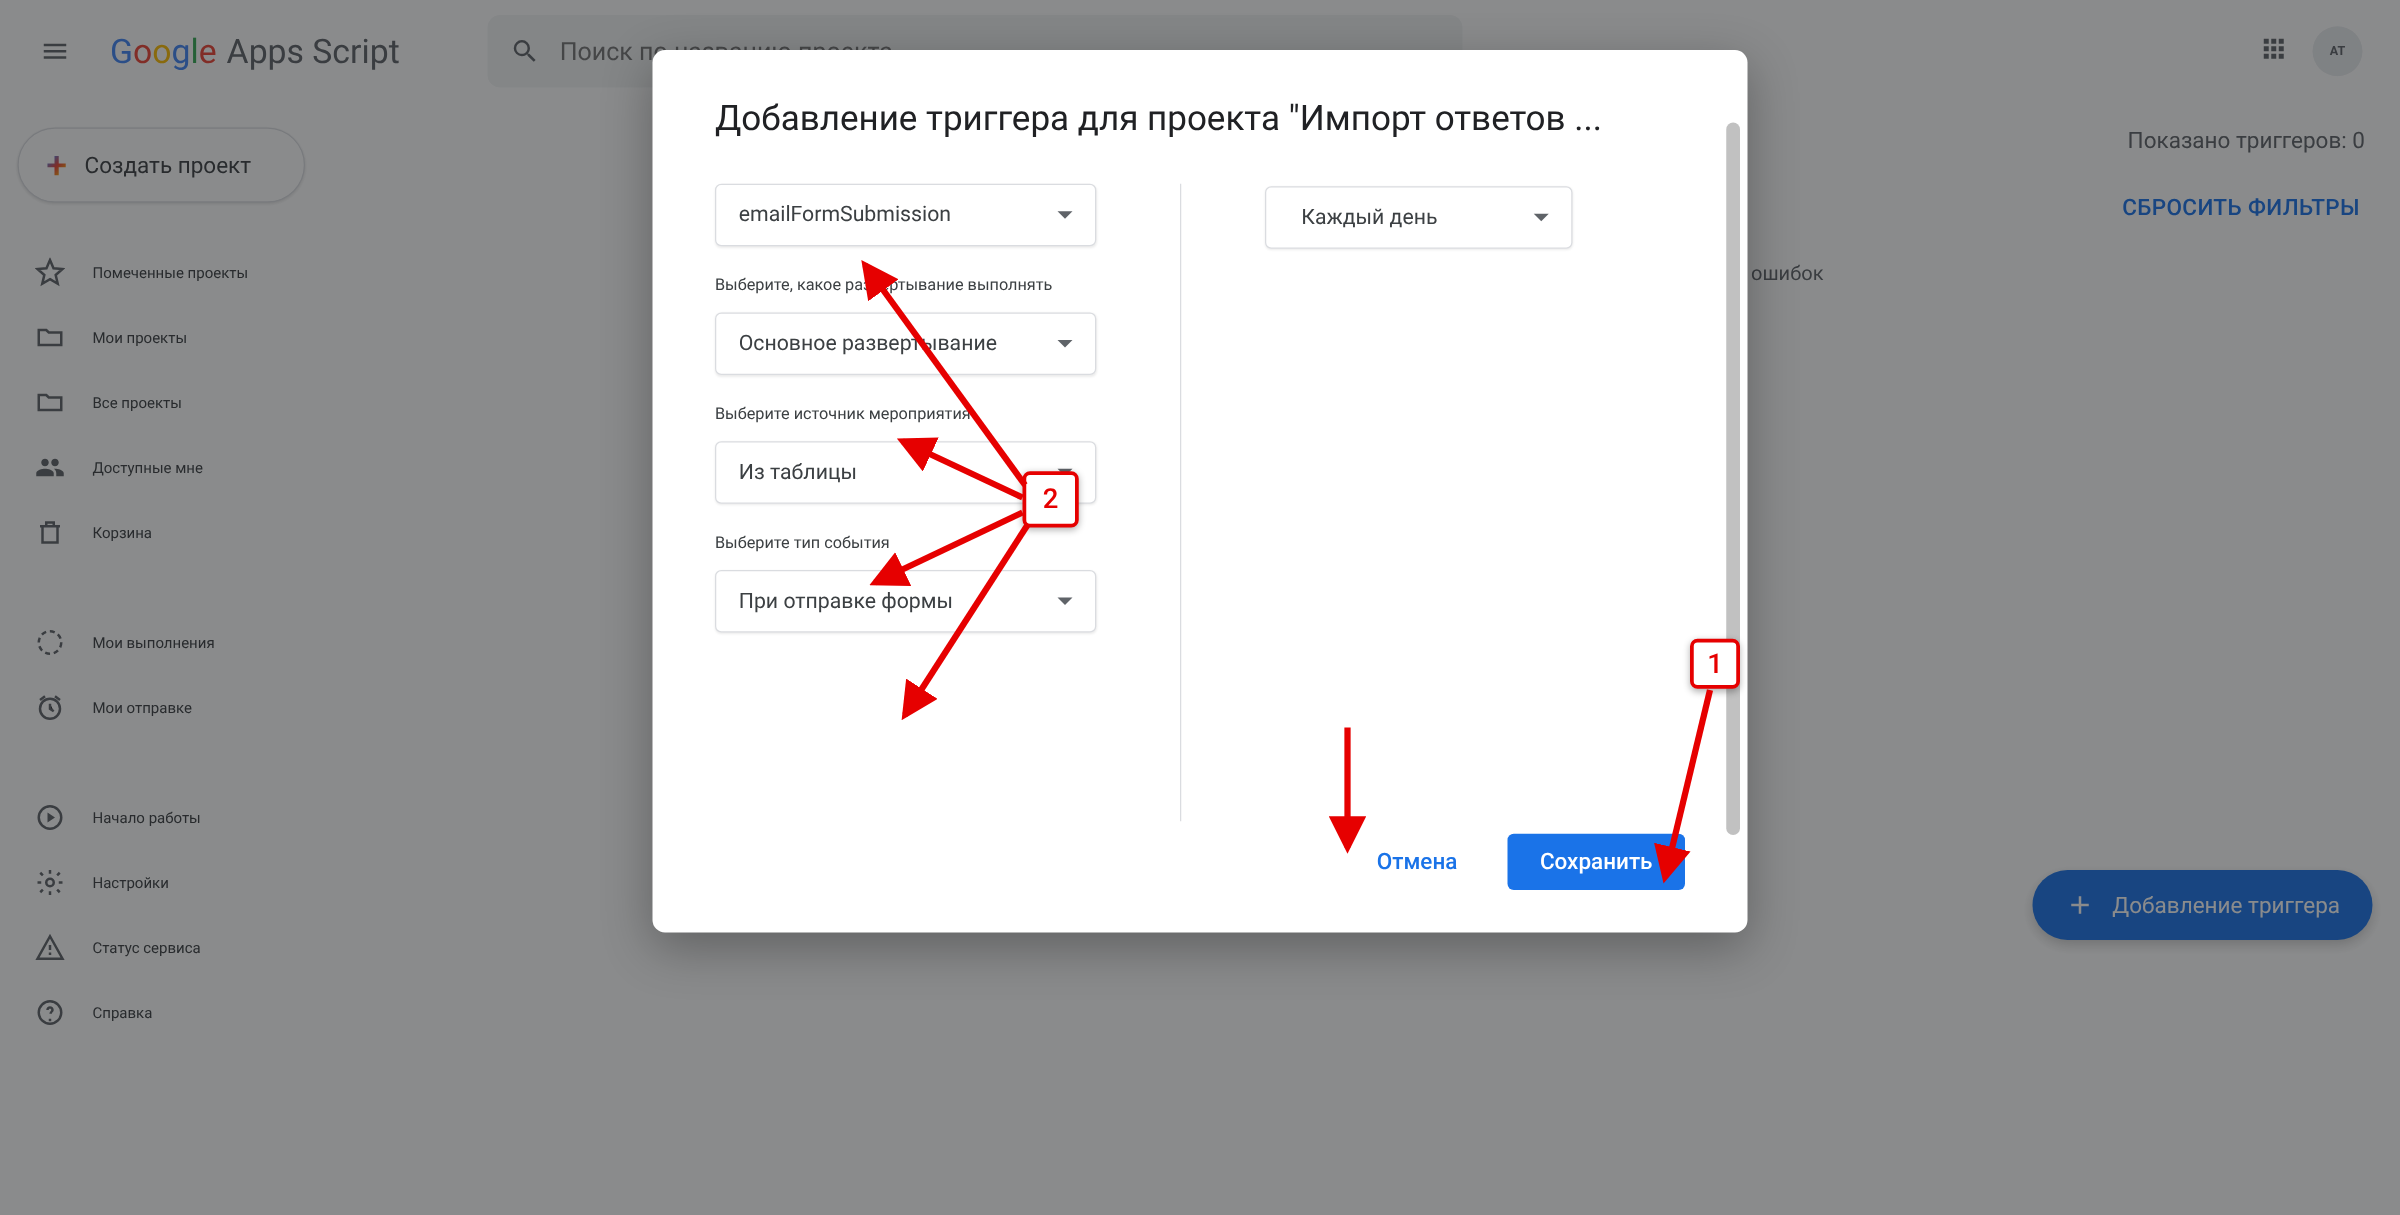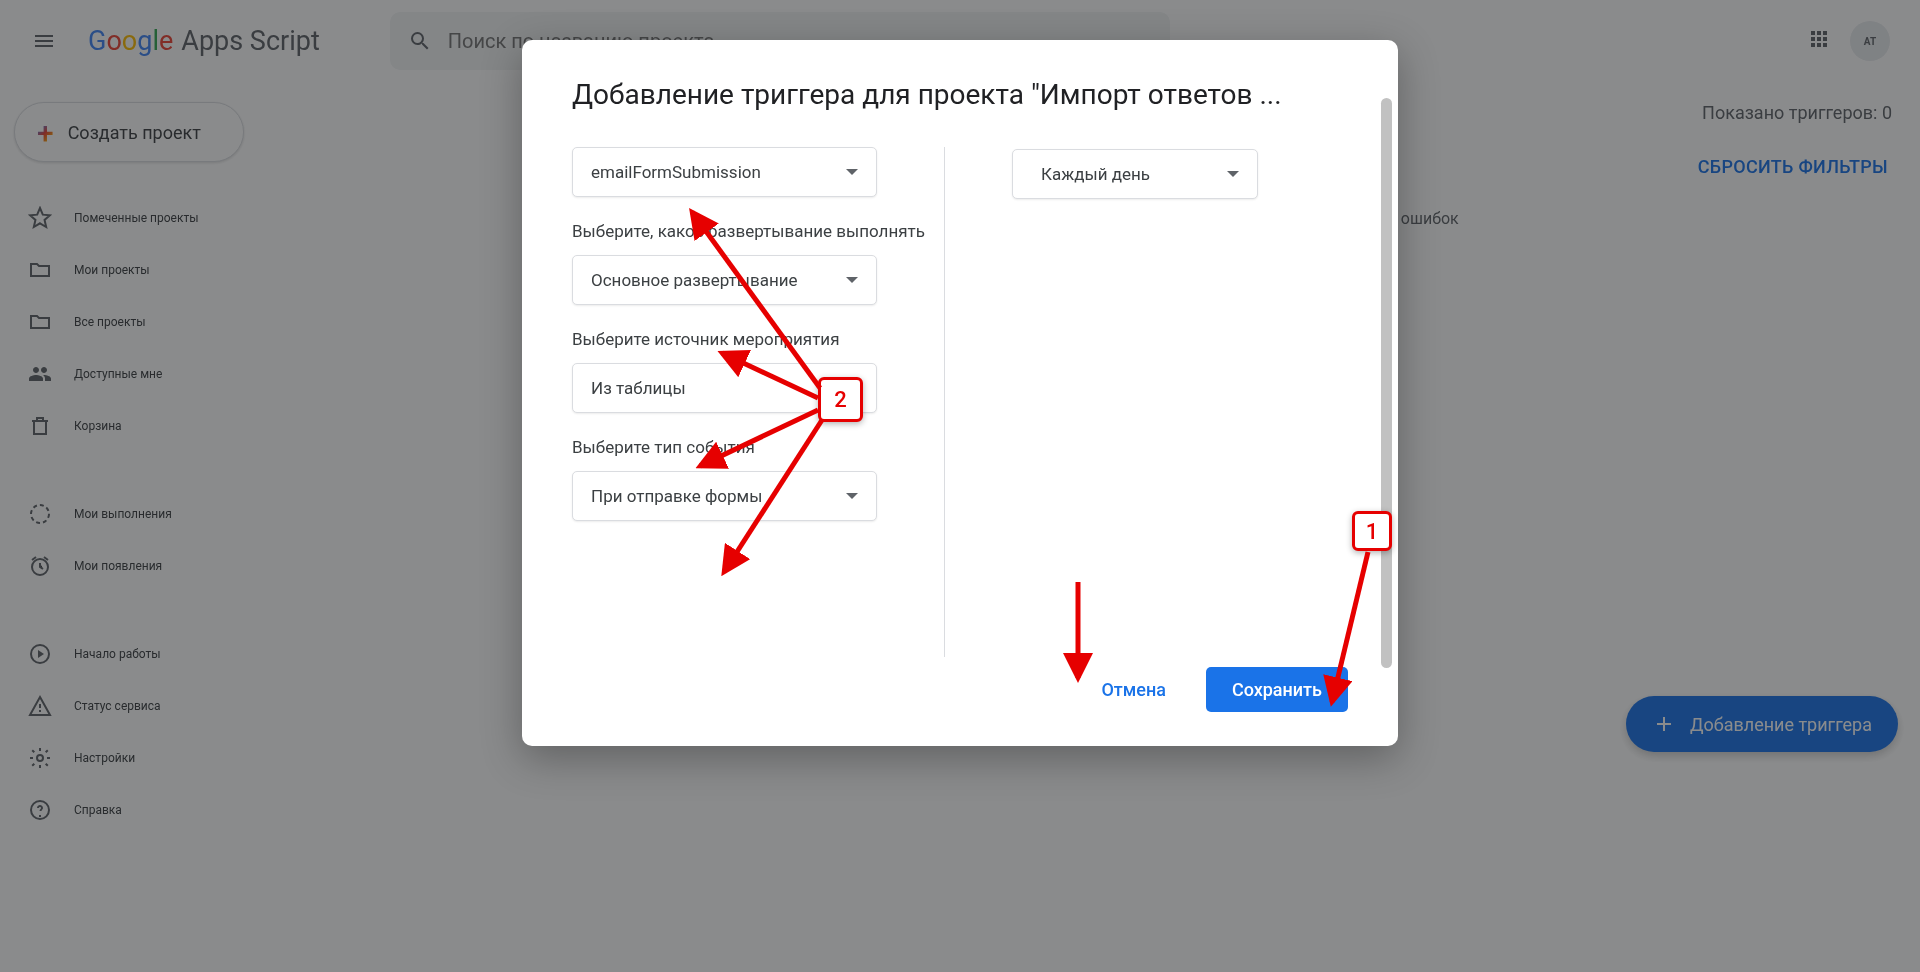--- a/index.html
+++ b/index.html
@@ -53,21 +53,21 @@
   
   .overlay { position:absolute; inset:0; background:rgba(32,33,36,0.35); display:flex; align-items:flex-start; justify-content:center;}
   .modal { margin-top:40px; width:876px; background:#fff; border-radius:10px; box-shadow:0 12px 40px rgba(0,0,0,0.3); padding: 38px 50px 34px 50px; position:relative;}
   .modal-title { font-size:28px; color:#202124; margin-bottom: 36px; font-weight:400;}
   
   .modal-content { display:flex; gap:0; position:relative; min-height:500px;}
   .modal-left { width:380px; position:relative;}
   .modal-right { flex:1; padding-left:60px; }
   .divider { position:absolute; left:372px; top:0; width:1px; height:510px; background:#dadce0;}
   
-  .form-label { font-size:17px; color:#3c4043; margin: 24px 0 14px 0;}
+  .form-label { font-size:13px; color:#3c4043; margin: 24px 0 14px 0;}
   .dropdown { width:305px; height:50px; border:1px solid #dadce0; border-radius:5px; background:#fff; display:flex; align-items:center; justify-content:space-between; padding:0 18px; font-size:17px; color:#3c4043; box-shadow:0 1px 2px rgba(0,0,0,0.08);}
   .dropdown .caret { width:0; height:0; border-left:6px solid transparent; border-right:6px solid transparent; border-top:6px solid #5f6368;}
   .modal-right .dropdown { width:246px;padding-left:28px; }
   
   .modal-actions { display:flex; justify-content:flex-end; gap:20px; margin-top:20px; align-items:center;}
   .btn-cancel { background:none; border:none; color:#1a73e8; font-size:18px; padding:12px 20px; font-weight:500;}
   .btn-save { background:#1a73e8; border:none; color:#fff; font-size:18px; padding:12px 26px; border-radius:5px; font-weight:500;}
   
   .modal-scroll { position:absolute; right:6px; top:58px; width:11px; height:570px; background:#c1c1c1; border-radius:6px;}
   
@@ -150,42 +150,42 @@
           <svg viewBox="0 0 24 24">
             <circle cx="12" cy="12" r="9" fill="none" stroke="currentColor" stroke-width="2" stroke-dasharray="4 3"></circle>
           </svg>
           <span>Мои выполнения</span>
         </div>
       <div class="nav-item">
           <svg viewBox="0 0 24 24">
             <circle cx="12" cy="13" r="8" fill="none" stroke="currentColor" stroke-width="2"></circle>
             <path stroke="currentColor" stroke-width="2" d="M12 9v4l3 2M8 3l-4 3M16 3l4 3"></path>
           </svg>
-          <span>Мои появления</span>
+          <span>Мои отправке</span>
         </div>
       <div class="nav-spacer"></div>
       <div class="nav-item">
           <svg viewBox="0 0 24 24">
             <circle cx="12" cy="12" r="9" fill="none" stroke="currentColor" stroke-width="2"></circle>
             <path fill="currentColor" d="M10 8l6 4-6 4z"></path>
           </svg>
           <span>Начало работы</span>
         </div>
       <div class="nav-item">
           <svg viewBox="0 0 24 24">
-            <path fill="none" stroke="currentColor" stroke-width="2" d="M12 3l10 18H2L12 3zm0 7v4m0 2v2"></path>
-          </svg>
-          <span>Статус сервиса</span>
-        </div>
-      <div class="nav-item">
-          <svg viewBox="0 0 24 24">
             <circle cx="12" cy="12" r="3" fill="none" stroke="currentColor" stroke-width="2"></circle>
             <path fill="none" stroke="currentColor" stroke-width="2" d="M12 2v3m0 14v3M4.2 4.2l2.1 2.1m11.4 11.4l2.1 2.1M2 12h3m14 0h3M4.2 19.8l2.1-2.1m11.4-11.4l2.1-2.1"></path>
           </svg>
           <span>Настройки</span>
+        </div>
+      <div class="nav-item">
+          <svg viewBox="0 0 24 24">
+            <path fill="none" stroke="currentColor" stroke-width="2" d="M12 3l10 18H2L12 3zm0 7v4m0 2v2"></path>
+          </svg>
+          <span>Статус сервиса</span>
         </div>
       <div class="nav-item">
           <svg viewBox="0 0 24 24">
             <circle cx="12" cy="12" r="9" fill="none" stroke="currentColor" stroke-width="2"></circle>
             <path fill="currentColor" d="M11 17h2v2h-2zm1-10c-1.66 0-3 1.34-3 3h2c0-.55.45-1 1-1s1 .45 1 1c0 1-1.5 1.25-1.5 3h2c0-1.25 1.5-1.5 1.5-3 0-1.66-1.34-3-3-3z"></path>
           </svg>
           <span>Справка</span>
         </div>
     </div>
 

